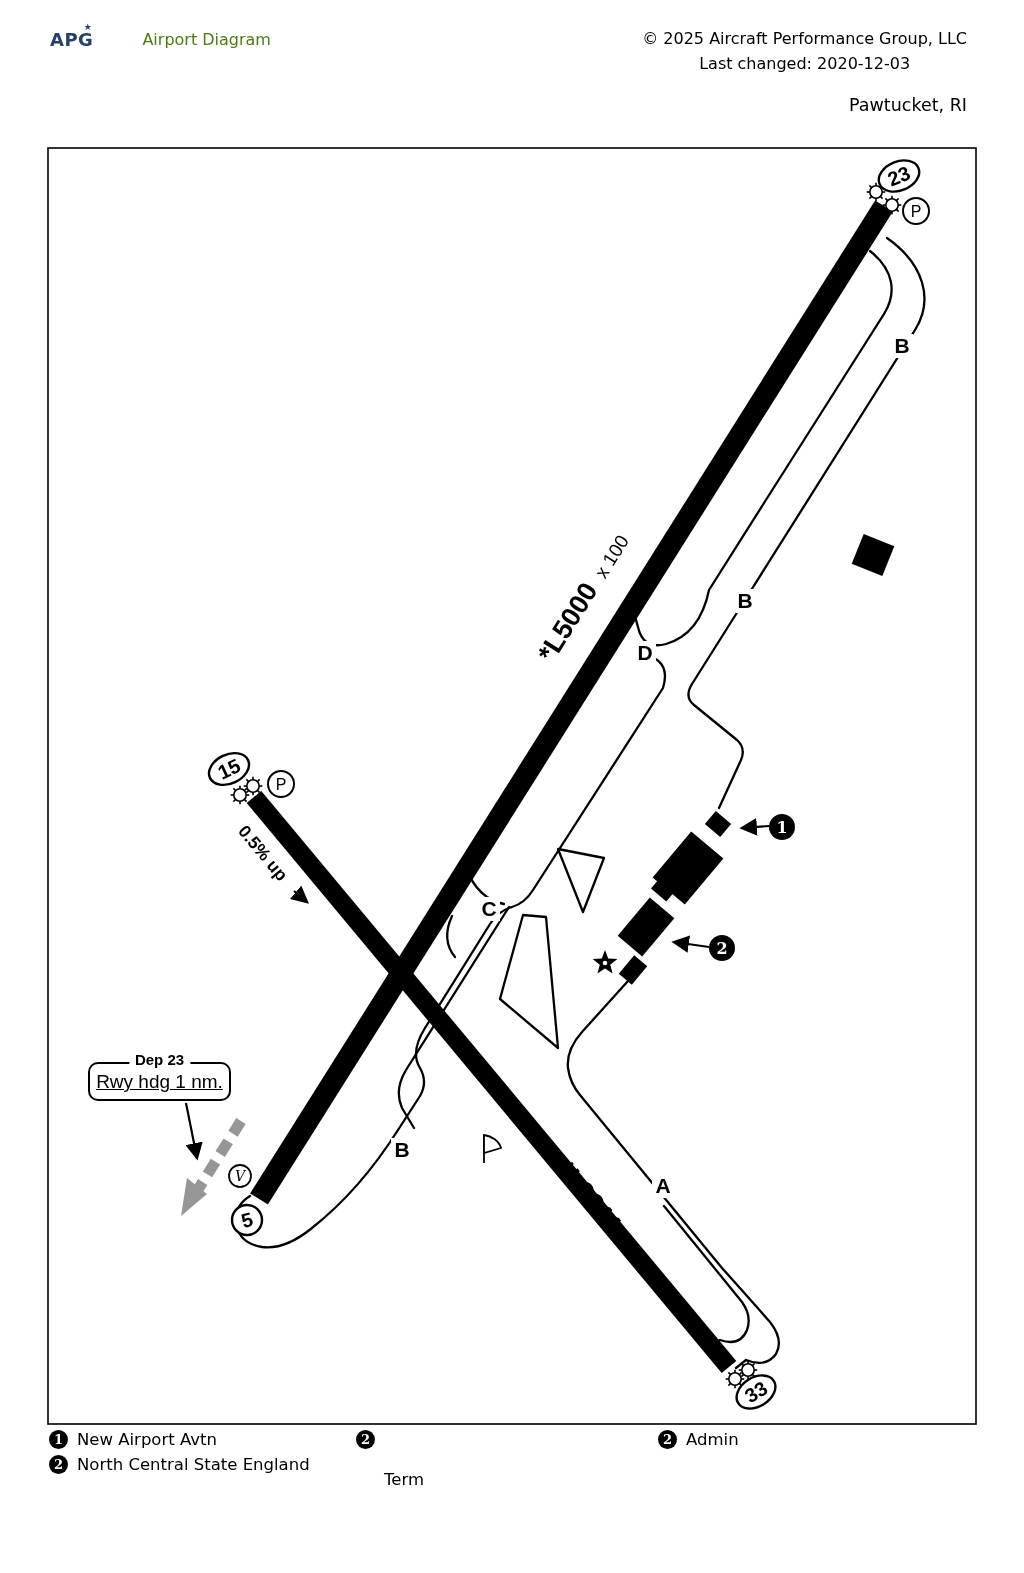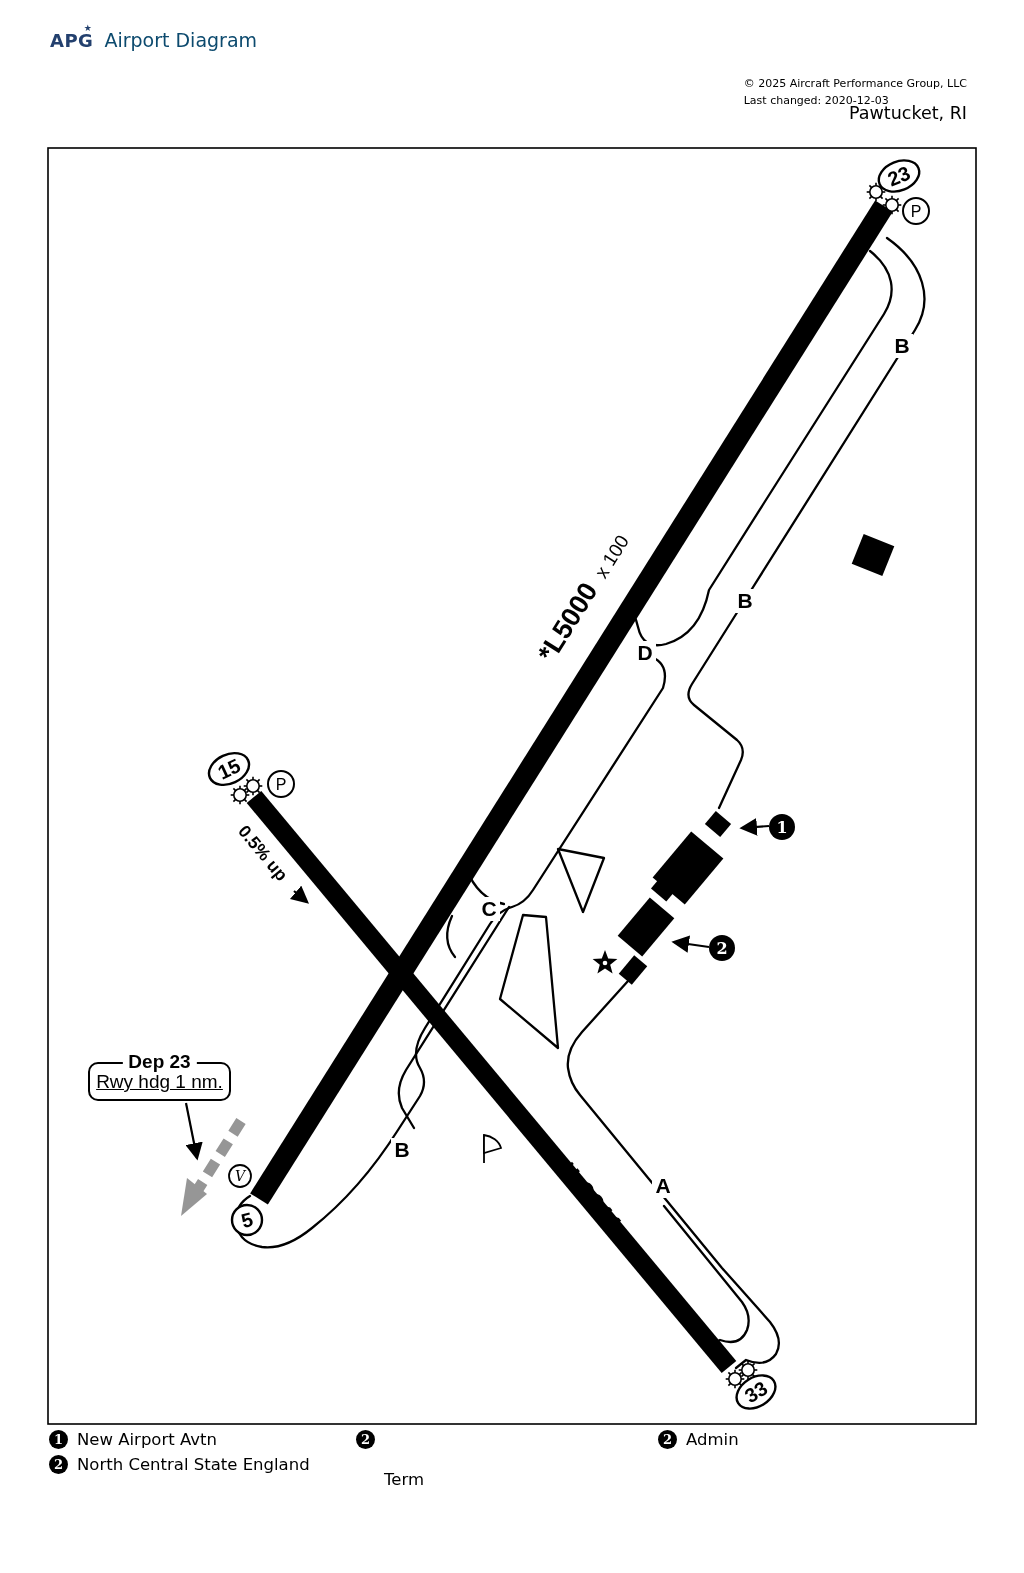--- a/index.html
+++ b/index.html
@@ -2,35 +2,35 @@
 <html><head>
 <meta charset="utf-8">
 <style>
   * { margin:0; padding:0; box-sizing:border-box; }
   body { background:#fff; }
   .page { position:relative; width:1024px; height:1573px; background:#fff;
           font-family:"DejaVu Sans", sans-serif; color:#000; overflow:hidden; }
   svg { position:absolute; left:0; top:0; }
 
   
-  .logo-row { position:absolute; left:50px; top:29px; display:flex; align-items:center; gap:11px; }
+  .logo-row { position:absolute; left:50px; top:29px; display:flex; align-items:center; gap:21px; }
   .logo { position:relative; font-weight:bold; font-size:18px; letter-spacing:.5px; color:#23406e; }
   .logo-star { position:absolute; top:-7px; right:1px; font-size:9px; color:#23406e; }
-  .product-title { font-size:19px; color:#0c4a6e; }
-  .copy-block { position:absolute; right:57px; top:27px; text-align:left; font-size:11px; line-height:1.55;margin-top:48px; }
+  .product-title { font-size:16px; color:#4d7c0f;margin-left:28px; }
+  .copy-block { position:absolute; right:57px; top:27px; text-align:center; font-size:16px; line-height:1.55; }
   .airport-code { position:absolute; left:56px; top:92px; font-size:38px; letter-spacing:1px; }
   .name-block { position:absolute; right:57px; top:87px; text-align:right; }
   .airport-name { font-size:23px; font-weight:bold; }
-  .airport-city { font-size:17.5px; margin-top:16px;text-align:right; }
+  .airport-city { font-size:17.5px; margin-top:8px;text-align:right; }
 
   
   .dep-box { position:absolute; left:88px; top:1062px; width:143px; height:39px;
              border:2.2px solid #000; border-radius:10px; }
   .dep-title { position:absolute; top:-13px; left:50%; transform:translateX(-50%);
-               background:#fff; padding:0 6px; font-size:19px; font-weight:bold;
+               background:#fff; padding:0 6px; font-size:15px; font-weight:bold;
                font-family:"Liberation Sans", sans-serif; white-space:nowrap; }
   .dep-body { text-align:center; font-size:19px; padding-top:7px;
               font-family:"Liberation Sans", sans-serif;text-decoration:underline; }
 
   
   .legend-marker { position:absolute; width:19px; height:19px; border-radius:50%;
                    background:#000; color:#fff; font-size:13px; font-weight:bold;
                    font-family:"DejaVu Serif", serif; text-align:center; line-height:19px; }
   .legend-label { position:absolute; font-size:16.5px; }
 

